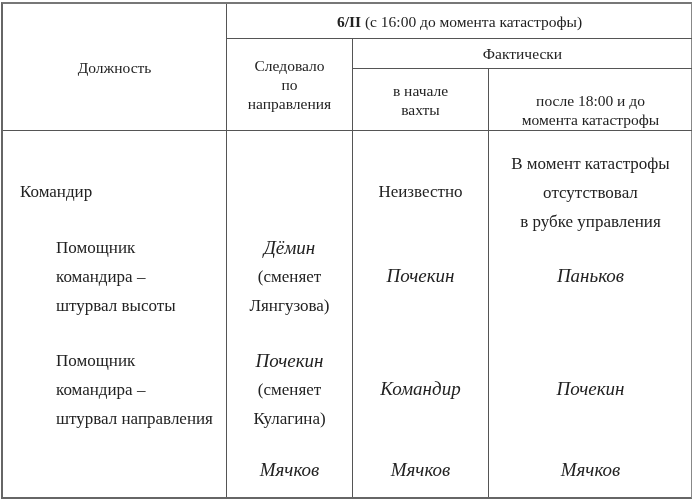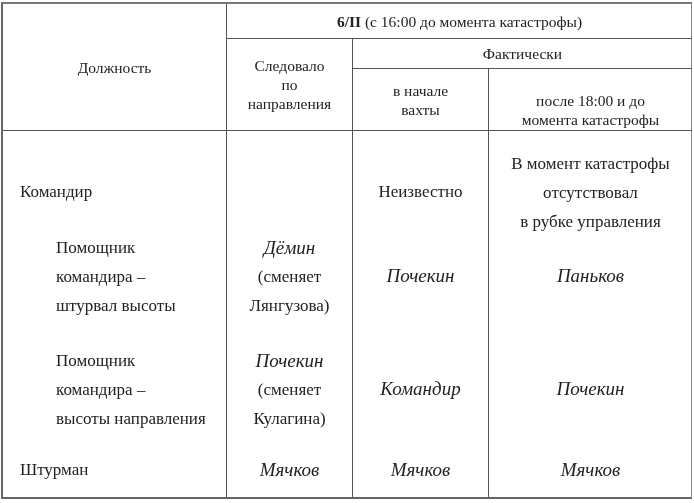--- a/index.html
+++ b/index.html
@@ -92,40 +92,37 @@
     <span>Почекин</span>
   </div>
   <div class="cell it" style="left:486px; top:252px; width:203px; height:40px;">
     <span>Паньков</span>
   </div>
 
   <div class="cell left" style="left:17px; top:341px; width:205px; height:88px;">
     <div class="stack l" style="line-height:29px;">
       <span>Помощник</span>
       <span>командира –</span>
-      <span>высоты направления</span>
+      <span>штурвал направления</span>
     </div>
   </div>
   <div class="cell" style="left:224px; top:341px; width:125px; height:88px;">
     <div class="stack" style="line-height:29px;">
       <span class="it">Почекин</span>
       <span>(сменяет</span>
       <span>Кулагина)</span>
     </div>
   </div>
   <div class="cell it" style="left:350px; top:365px; width:135px; height:40px;">
     <span>Командир</span>
   </div>
   <div class="cell it" style="left:486px; top:365px; width:203px; height:40px;">
     <span>Почекин</span>
   </div>
 
-  <div class="cell left" style="left:17px; top:448px; width:200px; height:36px;">
-    <span>Штурман</span>
-  </div>
   <div class="cell it" style="left:224px; top:448px; width:125px; height:36px;">
     <span>Мячков</span>
   </div>
   <div class="cell it" style="left:350px; top:448px; width:135px; height:36px;">
     <span>Мячков</span>
   </div>
   <div class="cell it" style="left:486px; top:448px; width:203px; height:36px;">
     <span>Мячков</span>
   </div>
 </div>

